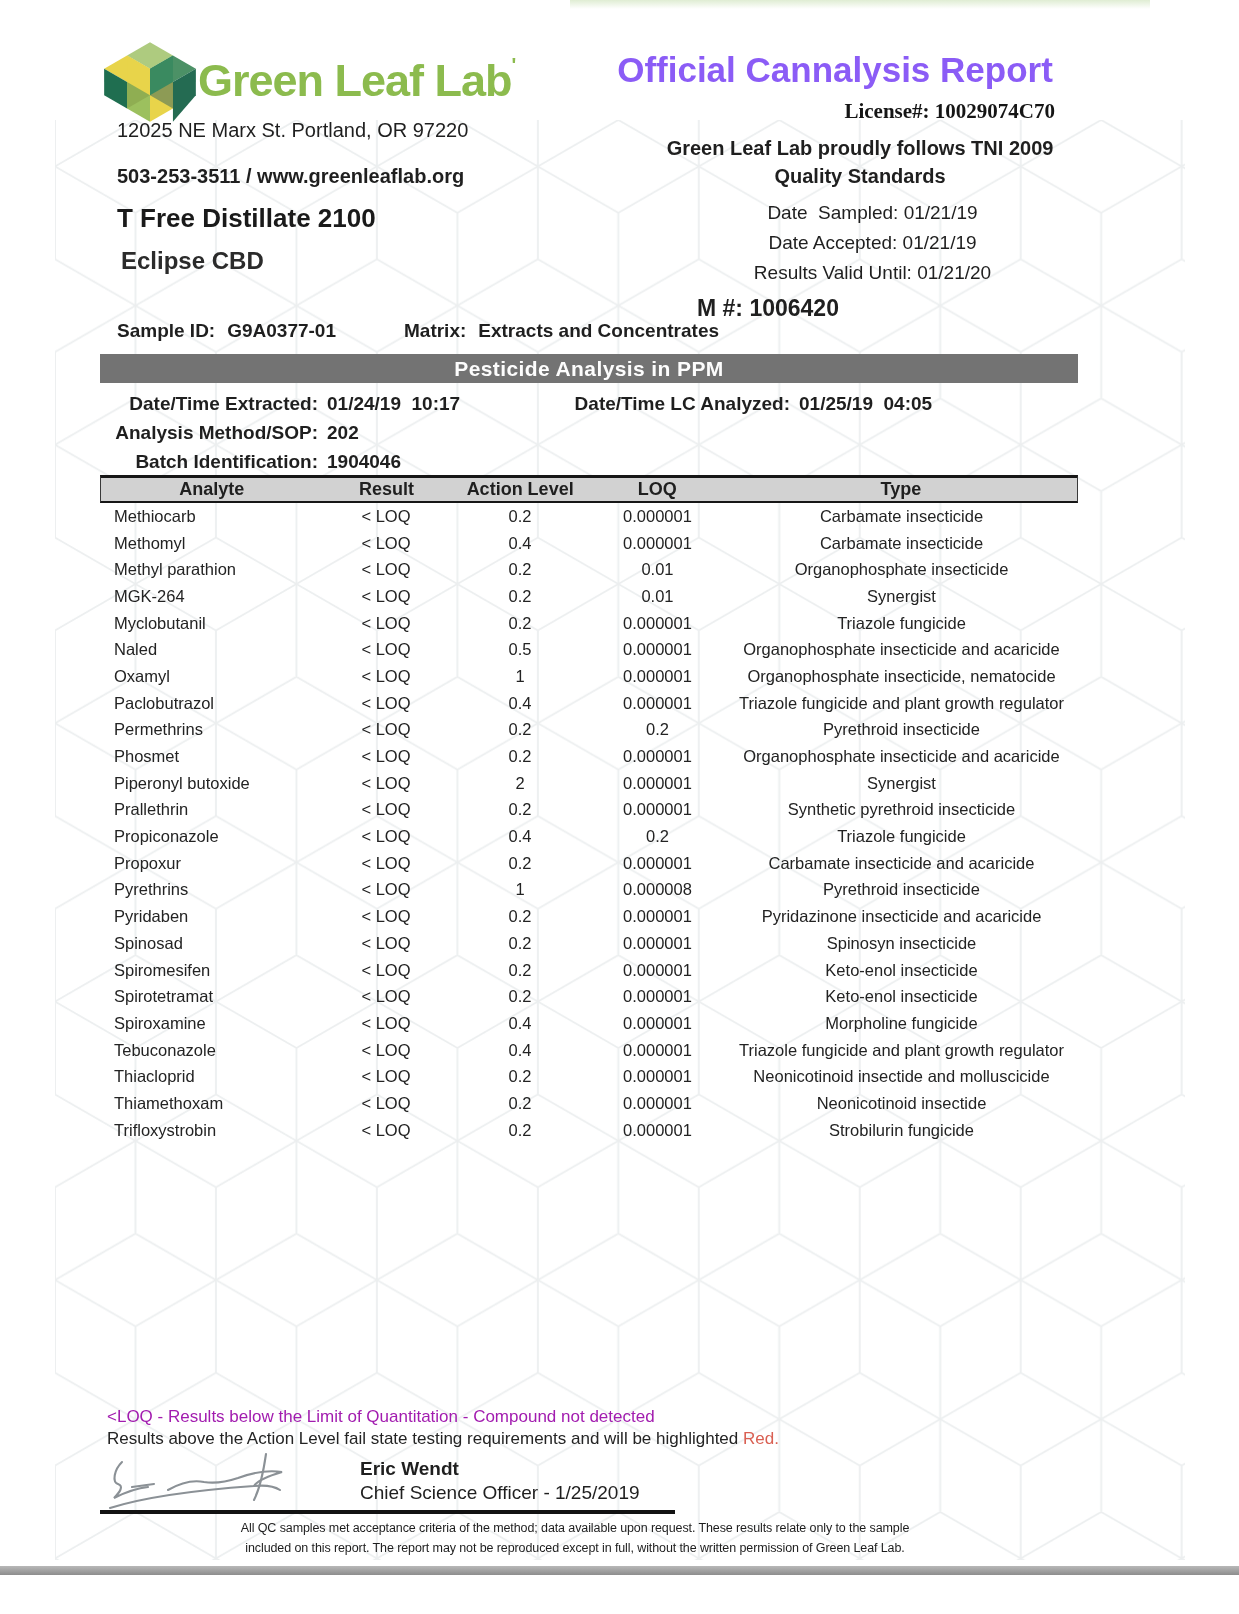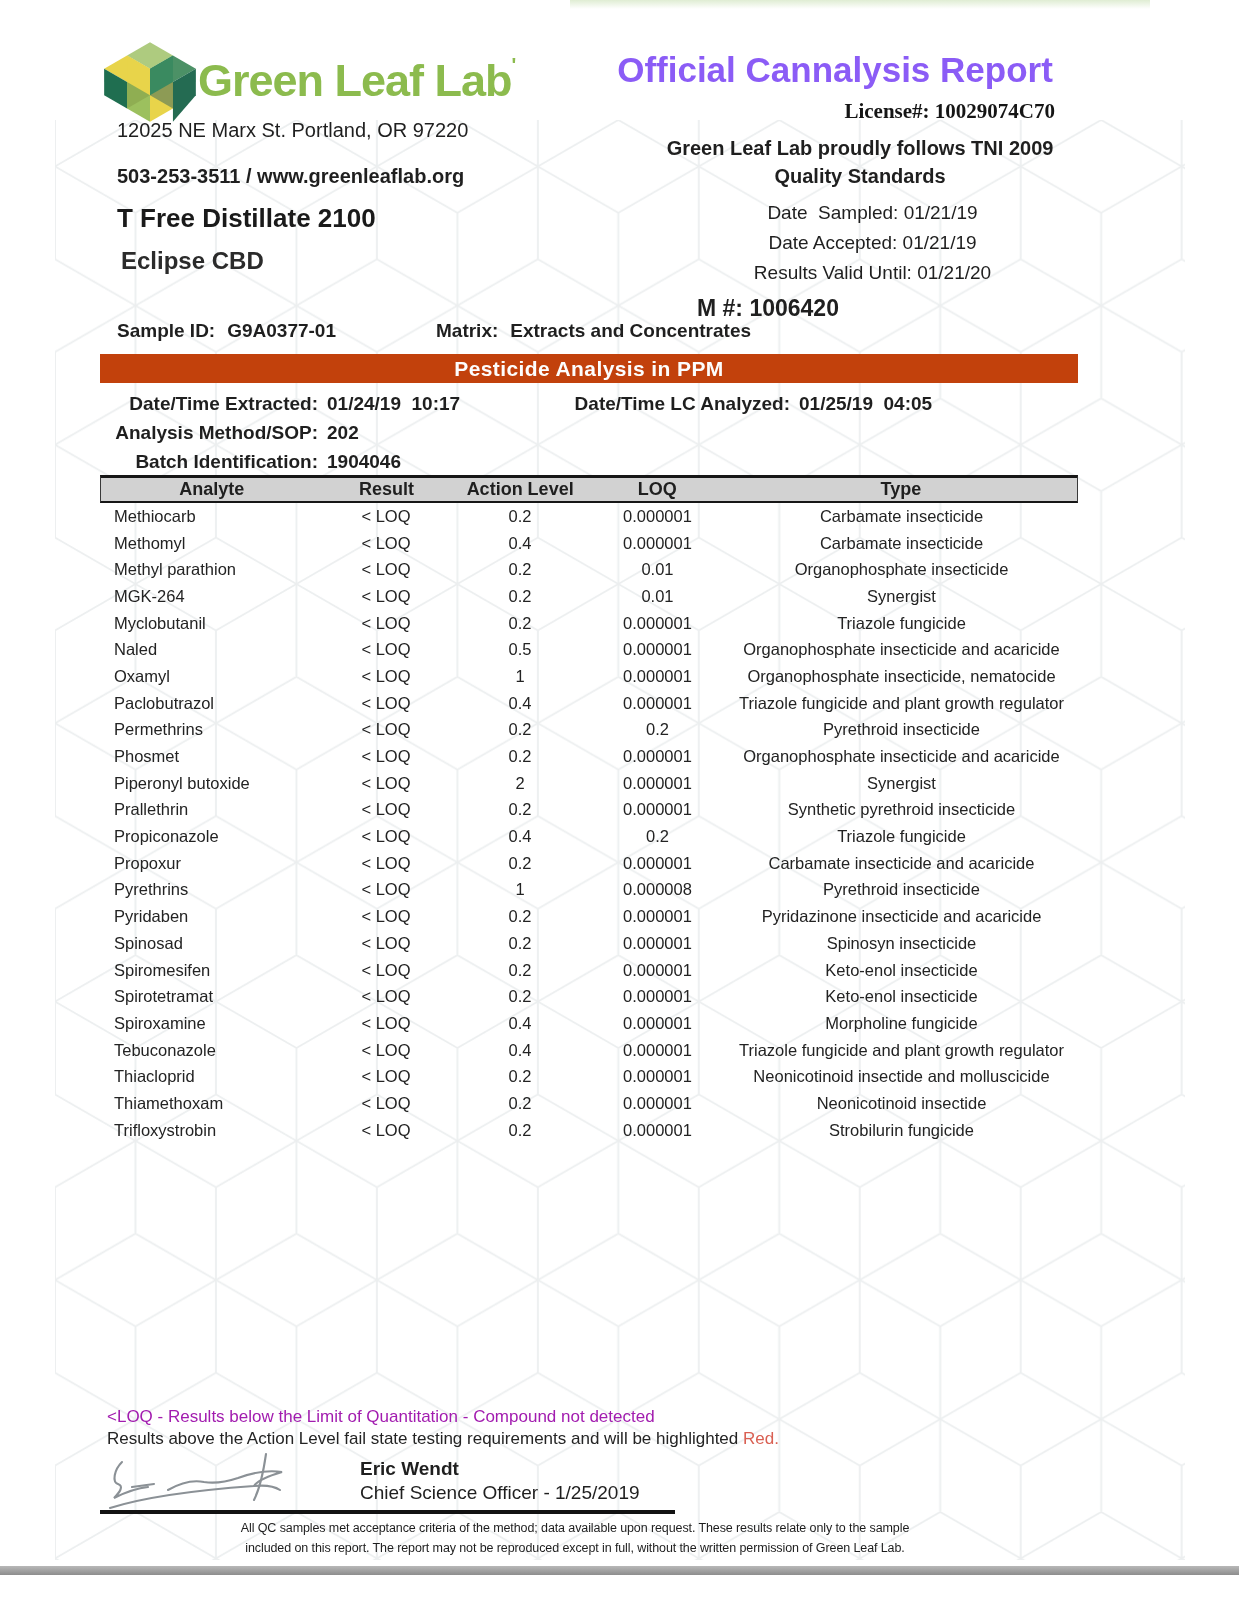--- a/index.html
+++ b/index.html
@@ -23,23 +23,23 @@
   .addr1{left:117px;top:119px;font-size:20px;font-weight:normal;}
   .addr2{left:117px;top:165px;font-size:20px;font-weight:bold;}
   .tni{left:655px;top:134px;width:410px;text-align:center;font-size:20px;font-weight:bold;line-height:28px;}
   .product{left:117px;top:203px;font-size:26px;font-weight:bold;color:#1a1a1a;}
   .client{left:121px;top:247px;font-size:24px;font-weight:600;color:#2b2b2b;}
   .dates{left:700px;top:198px;width:345px;text-align:center;font-size:19px;font-weight:normal;line-height:30px;}
   .dates .lv, .pre{white-space:pre;}
   .mnum{left:697px;top:295px;font-size:23px;font-weight:bold;}
   .sample-row{left:117px;top:320px;font-size:19px;font-weight:bold;}
   .sample-row .val{font-weight:bold;margin-left:12px;}
-  .sample-row .matrix-label{margin-left:100px;}
-  
-  .banner{left:100px;top:354px;width:978px;height:29px;background:#c2410c;color:#fdfdfd;
+  .sample-row .matrix-label{margin-left:68px;}
+  
+  .banner{left:100px;top:354px;width:978px;height:29px;background:#737373;color:#fdfdfd;
     font-size:21px;font-weight:bold;text-align:center;line-height:29px;letter-spacing:.4px;}
   
   .info-left{left:100px;top:389px;font-size:19px;font-weight:bold;line-height:29px;}
   .info-right{left:558px;top:389px;font-size:19px;font-weight:bold;line-height:29px;}
   .info-row{display:flex;}
   .info-label{display:inline-block;width:218px;text-align:right;white-space:pre;}
   .info-right .info-label{width:232px;}
   .info-value{margin-left:9px;white-space:pre;}
   
   .table{left:100px;top:475px;width:978px;}

